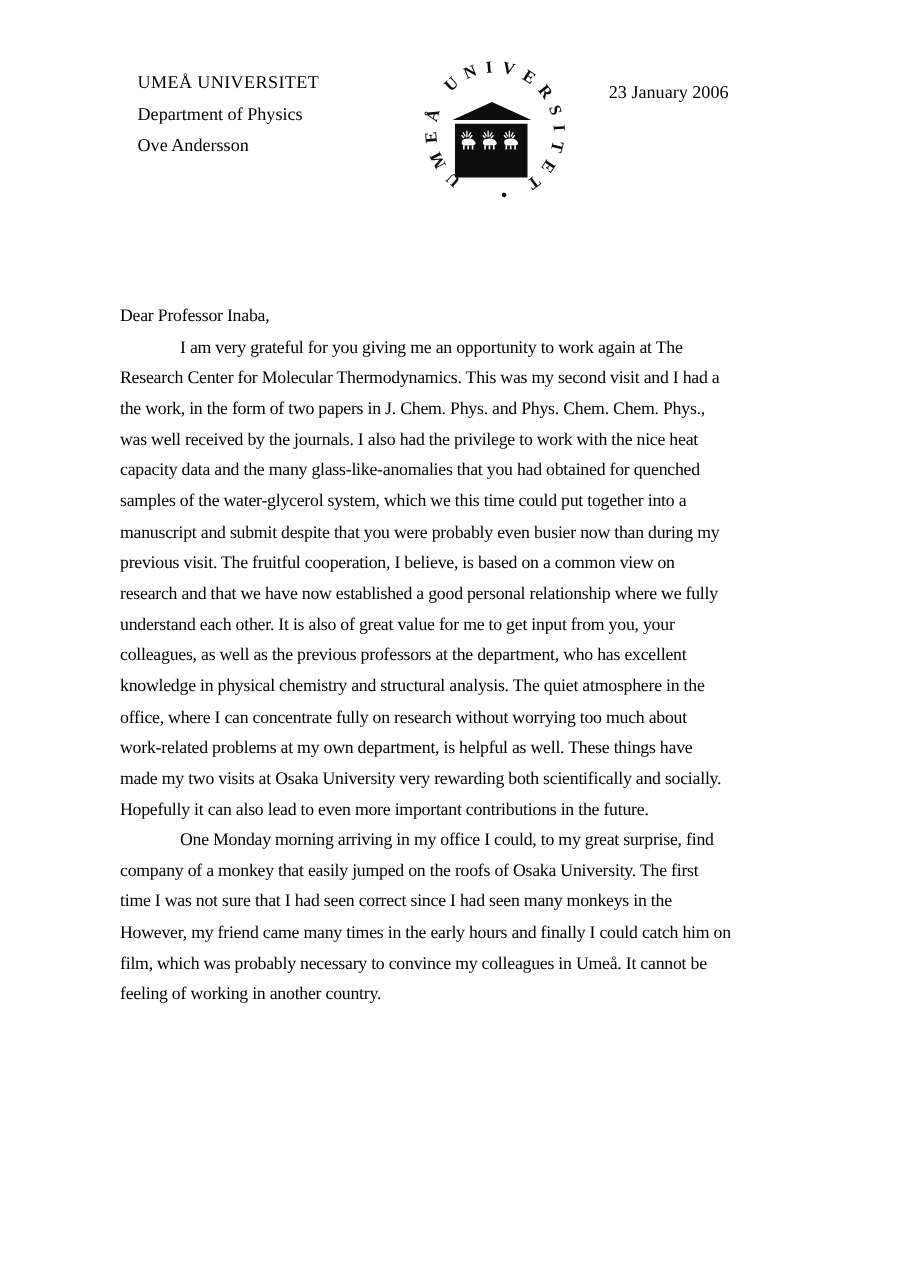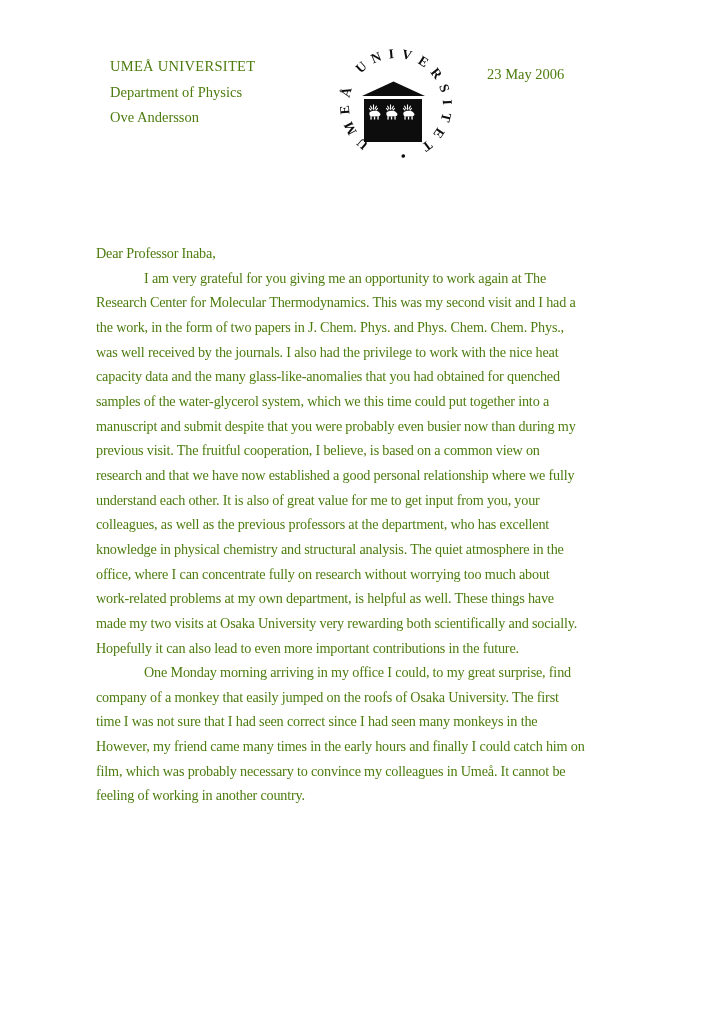--- a/index.html
+++ b/index.html
@@ -6,21 +6,21 @@
     margin: 0;
     padding: 0;
     background: #ffffff;
   }
   .page {
     position: relative;
     width: 720px;
     height: 1018px;
     background: #ffffff;
     font-family: "Liberation Serif", serif;
-    color: #4d7c0f;
+    color: #000000;
     overflow: hidden;
   }
   .header-left {
     position: absolute;
     left: 110px;
     top: 54px;
     font-size: 14.5px;
     line-height: 25.5px;
     white-space: nowrap;
   }
@@ -89,21 +89,21 @@
 
     <use href="#deer" x="31" y="58"></use>
     <use href="#deer" x="48" y="58"></use>
     <use href="#deer" x="65" y="58"></use>
 
     <text font-family="Liberation Serif, serif" font-size="13.5" font-weight="600" fill="#0d0d0d" letter-spacing="0.5">
       <textPath href="#circ" textLength="262" lengthAdjust="spacing">UMEÅ UNIVERSITET •</textPath>
     </text>
   </svg>
 
-  <div class="date">23 May 2006</div>
+  <div class="date">23 January 2006</div>
 
   <div class="letter-body">
       <div class="line">Dear Professor Inaba,</div>
       <div class="line indent">I am very grateful for you giving me an opportunity to work again at The</div>
       <div class="line">Research Center for Molecular Thermodynamics. This was my second visit and I had a</div>
       <div class="line">the work, in the form of two papers in J. Chem. Phys. and Phys. Chem. Chem. Phys.,</div>
       <div class="line">was well received by the journals. I also had the privilege to work with the nice heat</div>
       <div class="line">capacity data and the many glass-like-anomalies that you had obtained for quenched</div>
       <div class="line">samples of the water-glycerol system, which we this time could put together into a</div>
       <div class="line">manuscript and submit despite that you were probably even busier now than during my</div>

